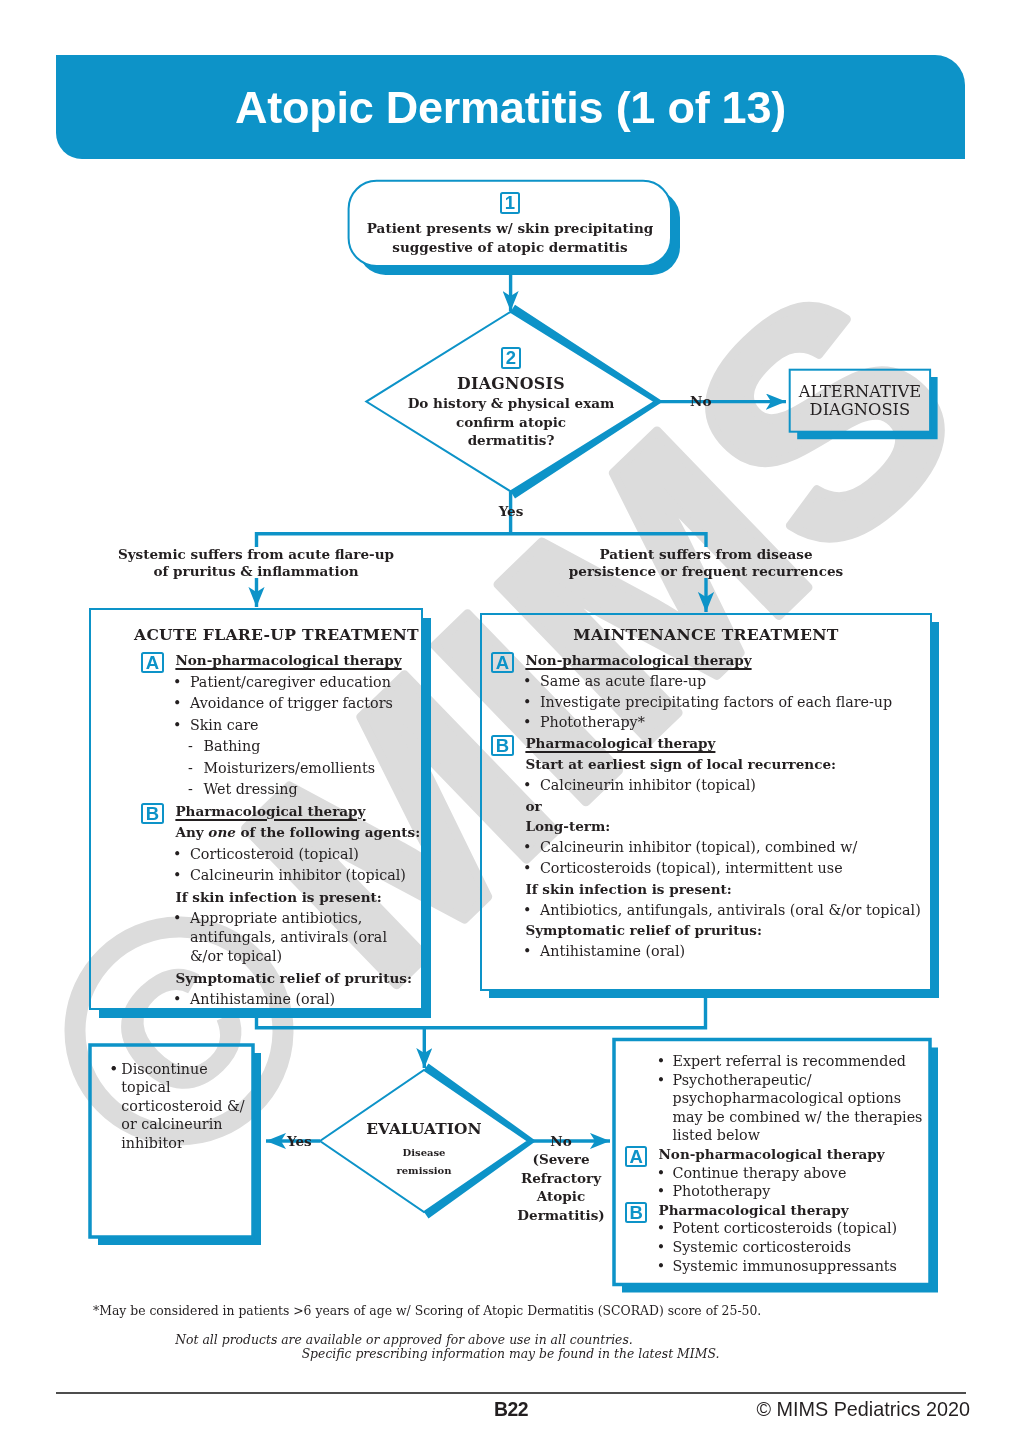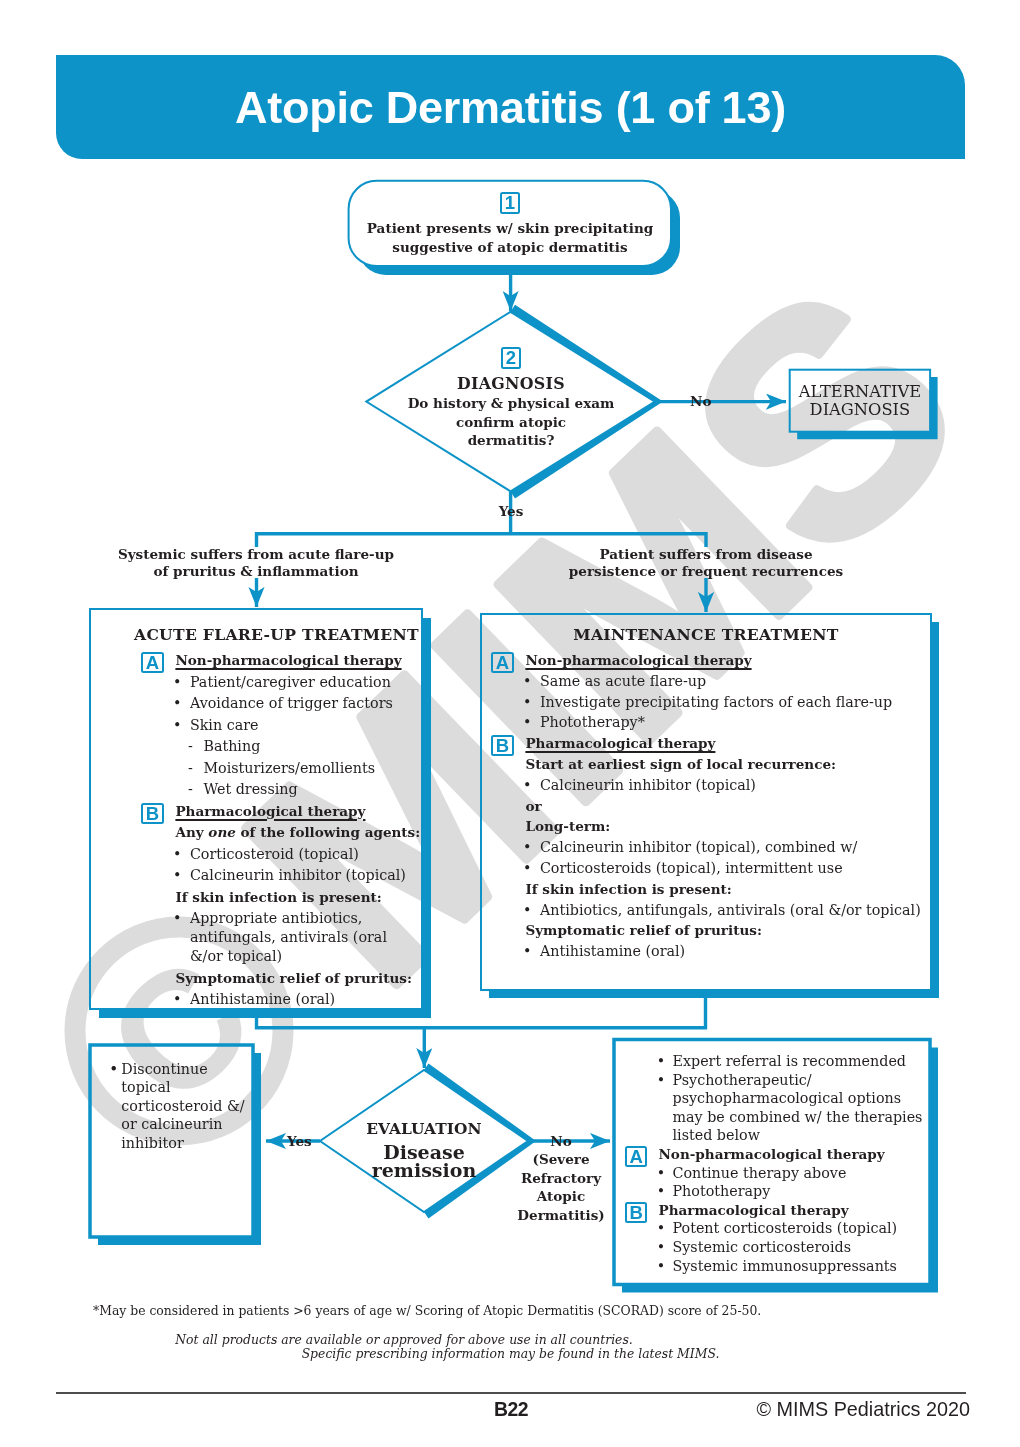--- a/index.html
+++ b/index.html
@@ -149,21 +149,21 @@
       <div>of pruritus &amp; inflammation</div>
     </div>
     <div class="abs" style="left:546px;top:546px;width:320px;text-align:center;
          font-size:13.55px;font-weight:bold;line-height:17.2px;">
       <div>Patient suffers from disease</div>
       <div>persistence or frequent recurrences</div>
     </div>
 
     <div class="abs" style="left:344px;top:1119px;width:160px;text-align:center;">
       <div style="font-size:15.4px;font-weight:bold;letter-spacing:.1px;line-height:20px;">EVALUATION</div>
-      <div style="font-size:19px;font-weight:bold;line-height:17.7px;margin-top:5px;">
+      <div style="font-size:10px;font-weight:bold;line-height:17.7px;margin-top:5px;">
         <div>Disease</div>
         <div>remission</div>
       </div>
     </div>
 
     <div class="abs" style="left:287px;top:1132px;font-size:13.55px;font-weight:bold;line-height:19px;">Yes</div>
 
     <div class="abs" style="left:512px;top:1131.5px;width:98px;text-align:center;
          font-size:13.55px;font-weight:bold;line-height:18.6px;">
       <div>No</div>

